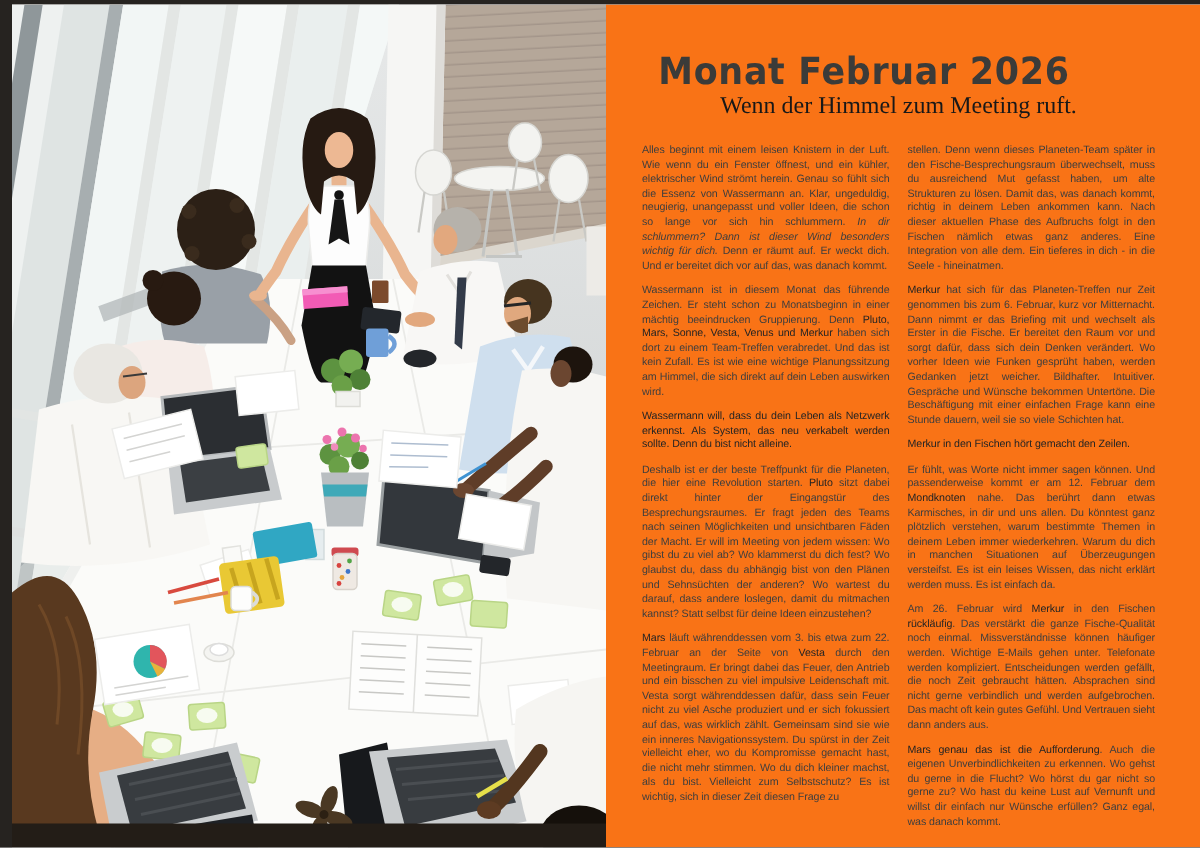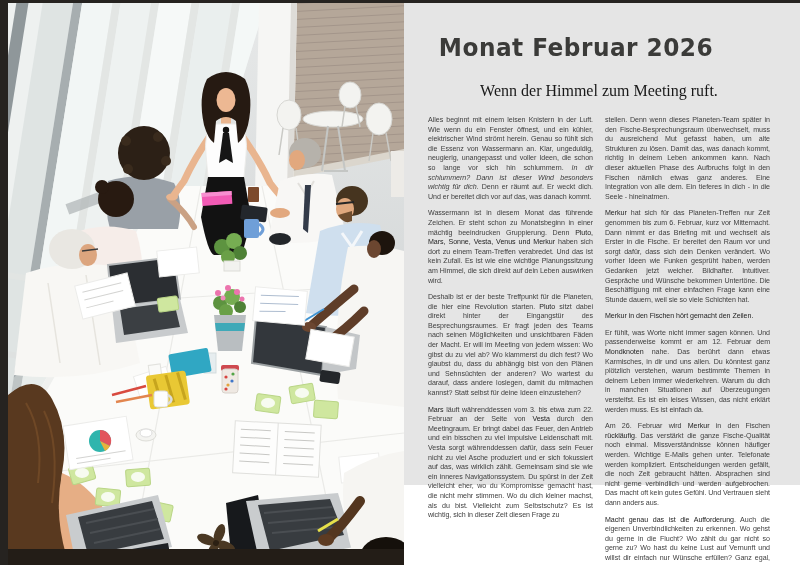--- a/index.html
+++ b/index.html
@@ -1,23 +1,23 @@
 <!DOCTYPE html>
 <html><head>
 <meta charset="utf-8">
 <style>
   html,body{margin:0;padding:0;}
   body{background:#262320;font-family:"Liberation Sans",sans-serif;}
   .stage{position:relative;width:800px;height:565px;overflow:hidden;background:#262320;}
   .sheet{position:absolute;left:8px;top:3px;width:792px;height:562px;background:#ffffff;overflow:hidden;}
   .photo-pane{position:absolute;left:0;top:0;width:396px;height:562px;overflow:hidden;}
   .photo-pane svg{display:block;}
-  .text-pane{position:absolute;left:396px;top:0;width:396px;height:482px;background:#e5e5e5;box-sizing:border-box;padding:30px 30px 16px 24px;}
+  .text-pane{position:absolute;left:396px;top:0;width:396px;height:562px;background:#f97316;box-sizing:border-box;padding:30px 30px 16px 24px;}
   h1.title{margin:0 46px 0 0;text-align:center;font-family:"DejaVu Sans",sans-serif;font-weight:700;font-size:25px;letter-spacing:.5px;color:#3b3b39;transform:scaleX(.93);transform-origin:center;}
-  h2.subtitle{margin:20px 0 0 0;text-align:center;font-family:"Liberation Serif",serif;font-weight:400;font-size:16px;color:#181818;}
+  h2.subtitle{margin:0 0 0 0;text-align:center;font-family:"Liberation Serif",serif;font-weight:400;font-size:16px;color:#181818;}
   .cols{display:flex;gap:12px;margin-top:16px;}
   .col{width:166px;font-size:7.1px;line-height:9.6px;letter-spacing:-0.05px;text-align:justify;color:#3e3e3e;}
   .col p{margin:0 0 7px 0;}
   .col .b{font-weight:400;color:#242424;}
   .col .i{font-style:italic;}
 </style>
 </head>
 <body>
 
 <div class="stage">
@@ -327,28 +327,29 @@
       </svg>
     </div>
 
     <div class="text-pane">
       <h1 class="title">Monat Februar 2026</h1>
       <h2 class="subtitle">Wenn der Himmel zum Meeting ruft.</h2>
       <div class="cols">
         <div class="col">
             <p><span>Alles beginnt mit einem leisen Knistern in der Luft. Wie wenn du ein Fenster öffnest, und ein kühler, elektrischer Wind strömt herein. Genau so fühlt sich die Essenz von Wassermann an. Klar, ungeduldig, neugierig, unangepasst und voller Ideen, die schon so lange vor sich hin schlummern. </span><span class="i">In dir schlummern? Dann ist dieser Wind besonders wichtig für dich.</span><span> Denn er räumt auf. Er weckt dich. Und er bereitet dich vor auf das, was danach kommt.</span></p>
             <p><span>Wassermann ist in diesem Monat das führende Zeichen. Er steht schon zu Monatsbeginn in einer mächtig beeindrucken Gruppierung. Denn </span><span class="b">Pluto, Mars, Sonne, Vesta, Venus und Merkur</span><span> haben sich dort zu einem Team-Treffen verabredet. Und das ist kein Zufall. Es ist wie eine wichtige Planungssitzung am Himmel, die sich direkt auf dein Leben auswirken wird.</span></p>
+            <p><span class="b">Wassermann will, dass du dein Leben als Netzwerk erkennst. Als System, das neu verkabelt werden sollte.  Denn du bist nicht alleine.</span></p>
             <p><span>Deshalb ist er der beste Treffpunkt für die Planeten, die hier eine Revolution starten. </span><span class="b">Pluto</span><span> sitzt dabei direkt hinter der Eingangstür des Besprechungsraumes. Er fragt jeden des Teams nach seinen Möglichkeiten und unsichtbaren Fäden der Macht. Er will im Meeting von jedem wissen: Wo gibst du zu viel ab? Wo klammerst du dich fest? Wo glaubst du, dass du abhängig bist von den Plänen und Sehnsüchten der anderen? Wo wartest du darauf, dass andere loslegen, damit du mitmachen kannst? Statt selbst für deine Ideen einzustehen?</span></p>
             <p><span class="b">Mars</span><span> läuft währenddessen vom 3. bis etwa zum 22. Februar an der Seite von </span><span class="b">Vesta</span><span> durch den Meetingraum. Er bringt dabei das Feuer, den Antrieb und ein bisschen zu viel impulsive Leidenschaft mit. Vesta sorgt währenddessen dafür, dass sein Feuer nicht zu viel Asche produziert und er sich fokussiert auf das, was wirklich zählt. Gemeinsam sind sie wie ein inneres Navigationssystem. Du spürst in der Zeit vielleicht eher, wo du Kompromisse gemacht hast, die nicht mehr stimmen. Wo du dich kleiner machst, als du bist. Vielleicht zum Selbstschutz? Es ist wichtig, sich in dieser Zeit diesen Frage zu</span></p>
           </div>
         <div class="col">
             <p><span>stellen. Denn wenn dieses Planeten-Team später in den Fische-Besprechungsraum überwechselt, muss du ausreichend Mut gefasst haben, um alte Strukturen zu lösen. Damit das, was danach kommt, richtig in deinem Leben ankommen kann. Nach dieser aktuellen Phase des Aufbruchs folgt in den Fischen nämlich etwas ganz anderes. Eine Integration von alle dem. Ein tieferes in dich - in die Seele - hineinatmen.</span></p>
             <p><span class="b">Merkur</span><span> hat sich für das Planeten-Treffen nur Zeit genommen bis zum 6. Februar, kurz vor Mitternacht. Dann nimmt er das Briefing mit und wechselt als Erster in die Fische. Er bereitet den Raum vor und sorgt dafür, dass sich dein Denken verändert. Wo vorher Ideen wie Funken gesprüht haben, werden Gedanken jetzt weicher. Bildhafter. Intuitiver. Gespräche und Wünsche bekommen Untertöne. Die Beschäftigung mit einer einfachen Frage kann eine Stunde dauern, weil sie so viele Schichten hat.</span></p>
             <p><span class="b">Merkur in den Fischen hört gemacht den Zeilen.</span></p>
             <p><span>Er fühlt, was Worte nicht immer sagen können. Und passenderweise kommt er am 12. Februar dem </span><span class="b">Mondknoten</span><span> nahe. Das berührt dann etwas Karmisches, in dir und uns allen. Du könntest ganz plötzlich verstehen, warum bestimmte Themen in deinem Leben immer wiederkehren. Warum du dich in manchen Situationen auf Überzeugungen versteifst. Es ist ein leises Wissen, das nicht erklärt werden muss. Es ist einfach da.</span></p>
             <p><span>Am 26. Februar wird </span><span class="b">Merkur</span><span> in den Fischen </span><span class="b">rückläufig</span><span>. Das verstärkt die ganze Fische-Qualität noch einmal. Missverständnisse können häufiger werden. Wichtige E-Mails gehen unter. Telefonate werden kompliziert. Entscheidungen werden gefällt, die noch Zeit gebraucht hätten. Absprachen sind nicht gerne verbindlich und werden aufgebrochen. Das macht oft kein gutes Gefühl. Und Vertrauen sieht dann anders aus.</span></p>
-            <p><span class="b">Macht genau das ist die Aufforderung</span><span>. Auch die eigenen Unverbindlichkeiten zu erkennen. Wo gehst du gerne in die Flucht? Wo zählt du gar nicht so gerne zu? Wo hast du keine Lust auf Vernunft und willst dir einfach nur Wünsche erfüllen? Ganz egal, was danach kommt.</span></p>
+            <p><span class="b">Mars genau das ist die Aufforderung</span><span>. Auch die eigenen Unverbindlichkeiten zu erkennen. Wo gehst du gerne in die Flucht? Wo hörst du gar nicht so gerne zu? Wo hast du keine Lust auf Vernunft und willst dir einfach nur Wünsche erfüllen? Ganz egal, was danach kommt.</span></p>
           </div>
       </div>
     </div>
 
   </div>
 </div>
 
 </body></html>

